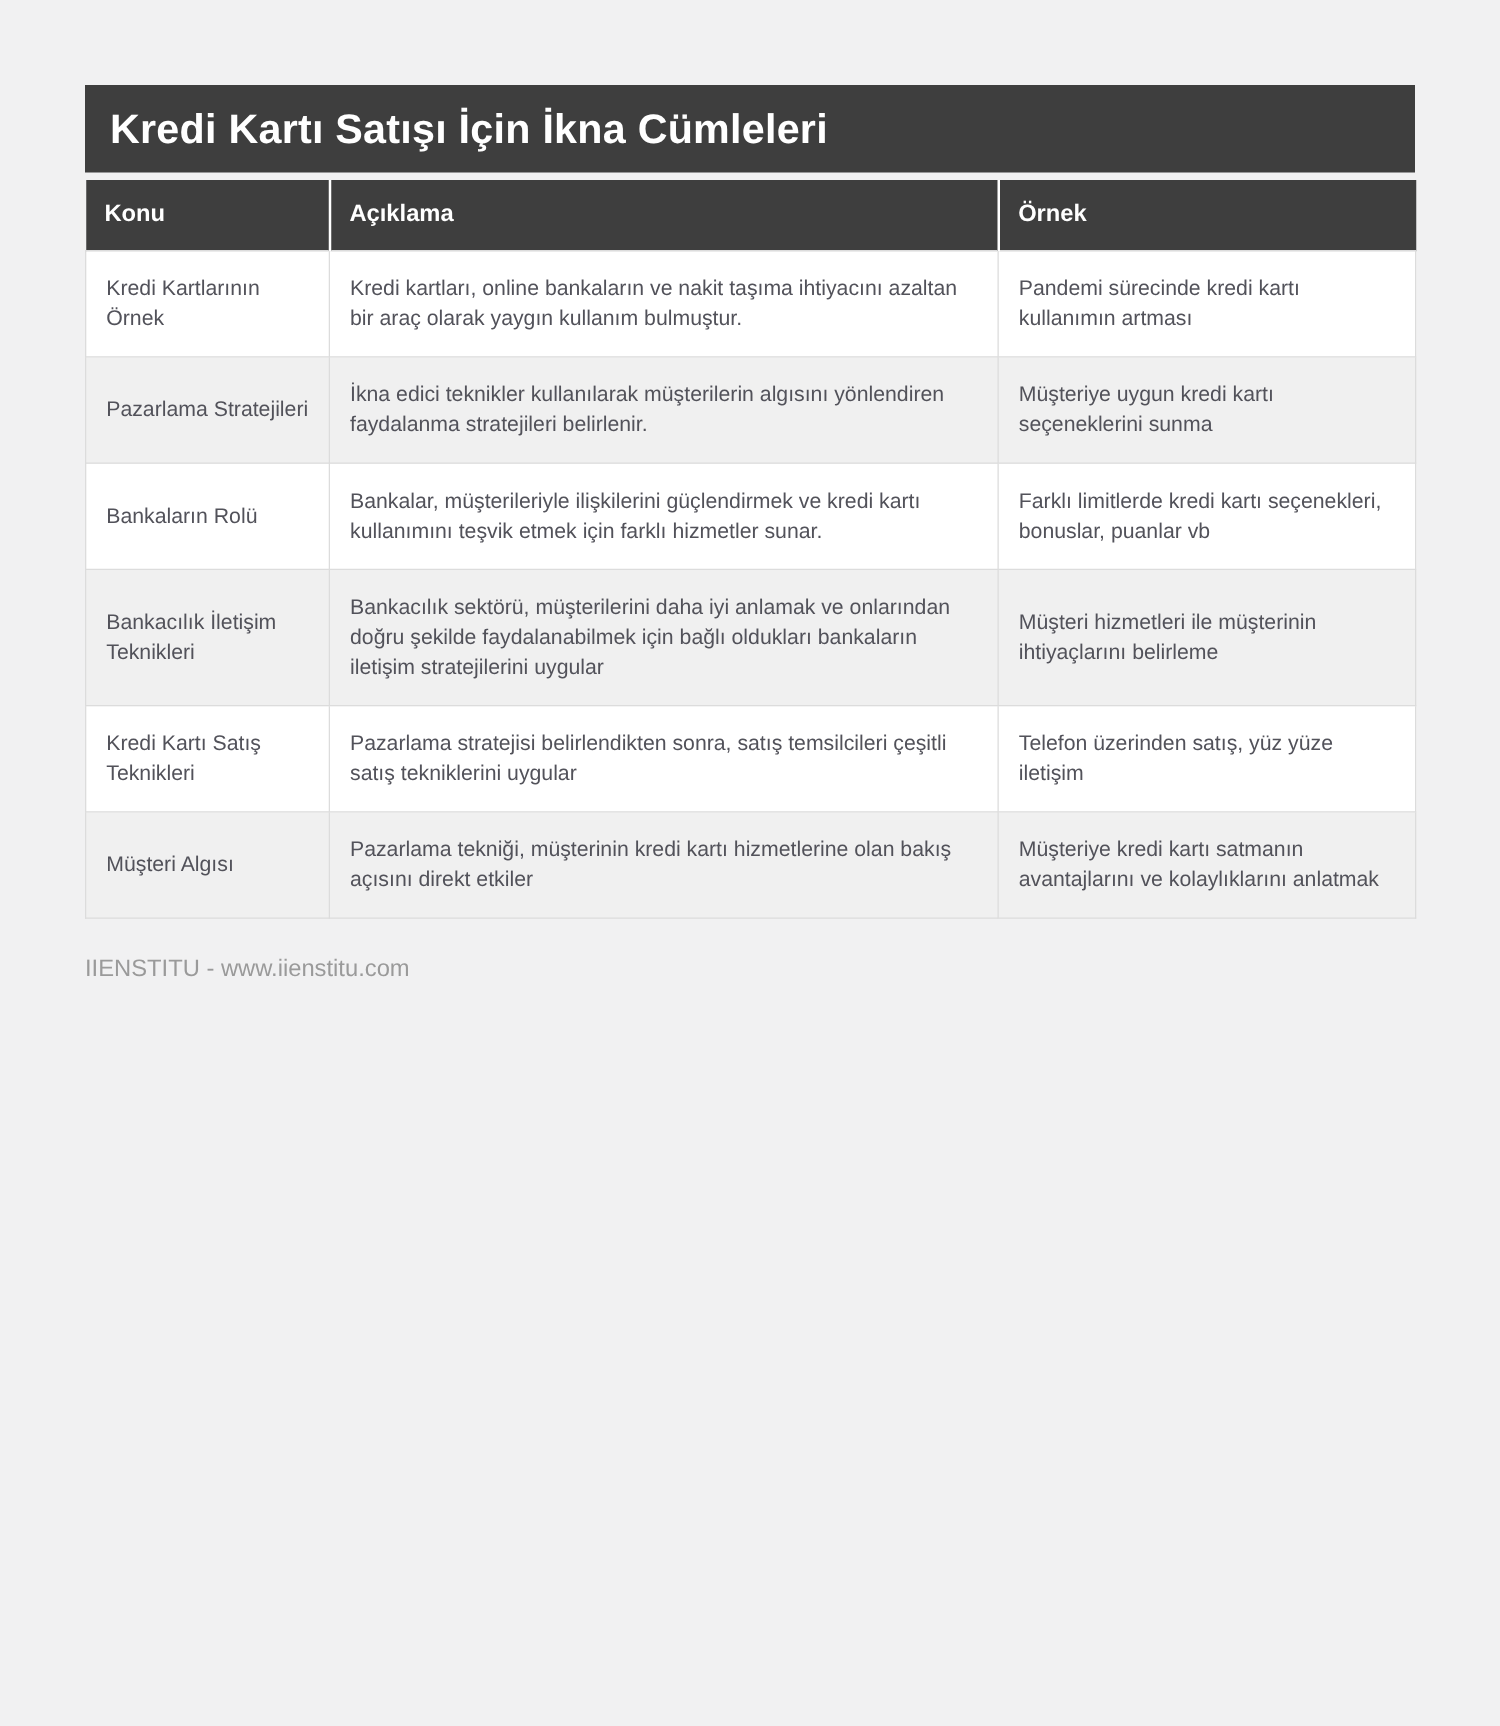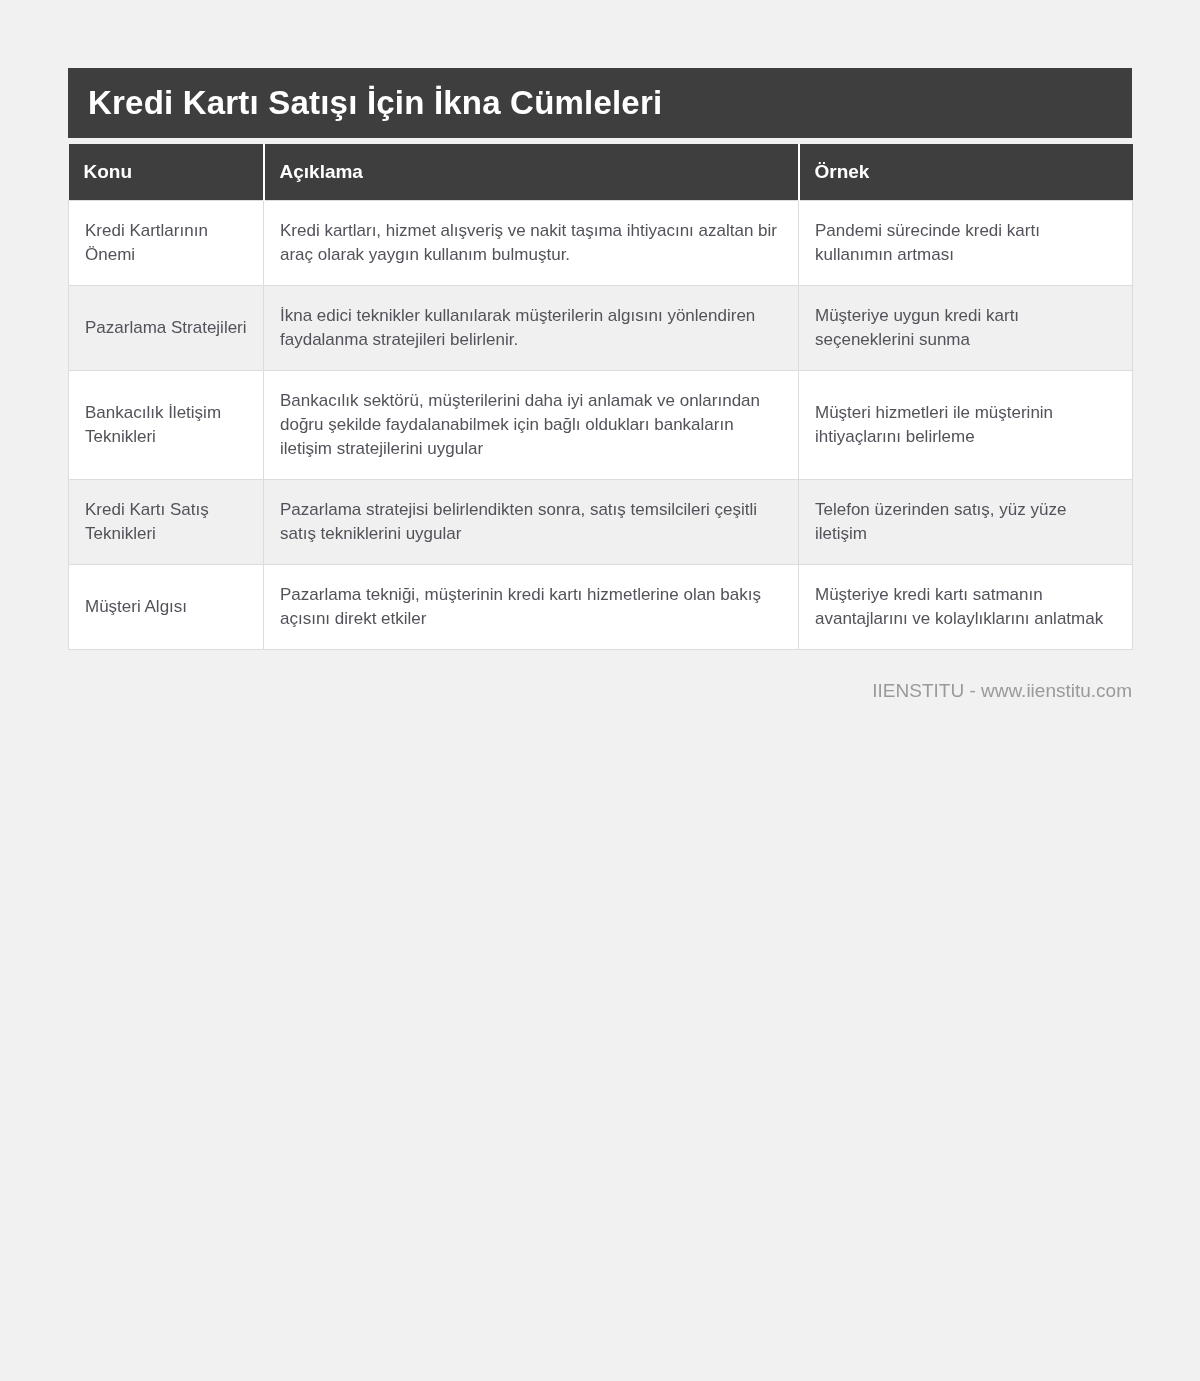--- a/index.html
+++ b/index.html
@@ -53,21 +53,21 @@
   tbody td {
     padding: 18px 16px;
     border: 1px solid #dcdcdc;
     line-height: 24px;
     vertical-align: middle;
     word-wrap: break-word;
   }
   tbody tr:nth-child(odd)  { background: #ffffff; }
   tbody tr:nth-child(even) { background: #f0f0f0; }
   .footer {
-    text-align: right;
+    text-align: left;
     color: #9a9a9a;
     font-size: 19px;
     margin: 30px 0 60px 0;
   }
 </style>
 </head>
 <body>
 
 <div class="page">
   <div class="container">
@@ -83,28 +83,33 @@
       </colgroup>
       <thead>
         <tr>
           <th>Konu</th>
           <th>Açıklama</th>
           <th>Örnek</th>
         </tr>
       </thead>
       <tbody>
         <tr>
-          <td>Kredi Kartlarının Önemi</td>
-          <td>Kredi kartları, hizmet alışveriş ve nakit taşıma ihtiyacını azaltan bir araç olarak yaygın kullanım bulmuştur.</td>
+          <td>Kredi Kartlarının Örnek</td>
+          <td>Kredi kartları, online bankaların ve nakit taşıma ihtiyacını azaltan bir araç olarak yaygın kullanım bulmuştur.</td>
           <td>Pandemi sürecinde kredi kartı kullanımın artması</td>
         </tr>
         <tr>
           <td>Pazarlama Stratejileri</td>
           <td>İkna edici teknikler kullanılarak müşterilerin algısını yönlendiren faydalanma stratejileri belirlenir.</td>
           <td>Müşteriye uygun kredi kartı seçeneklerini sunma</td>
+        </tr>
+        <tr>
+          <td>Bankaların Rolü</td>
+          <td>Bankalar, müşterileriyle ilişkilerini güçlendirmek ve kredi kartı kullanımını teşvik etmek için farklı hizmetler sunar.</td>
+          <td>Farklı limitlerde kredi kartı seçenekleri, bonuslar, puanlar vb</td>
         </tr>
         <tr>
           <td>Bankacılık İletişim Teknikleri</td>
           <td>Bankacılık sektörü, müşterilerini daha iyi anlamak ve onlarından doğru şekilde faydalanabilmek için bağlı oldukları bankaların iletişim stratejilerini uygular</td>
           <td>Müşteri hizmetleri ile müşterinin ihtiyaçlarını belirleme</td>
         </tr>
         <tr>
           <td>Kredi Kartı Satış Teknikleri</td>
           <td>Pazarlama stratejisi belirlendikten sonra, satış temsilcileri çeşitli satış tekniklerini uygular</td>
           <td>Telefon üzerinden satış, yüz yüze iletişim</td>

